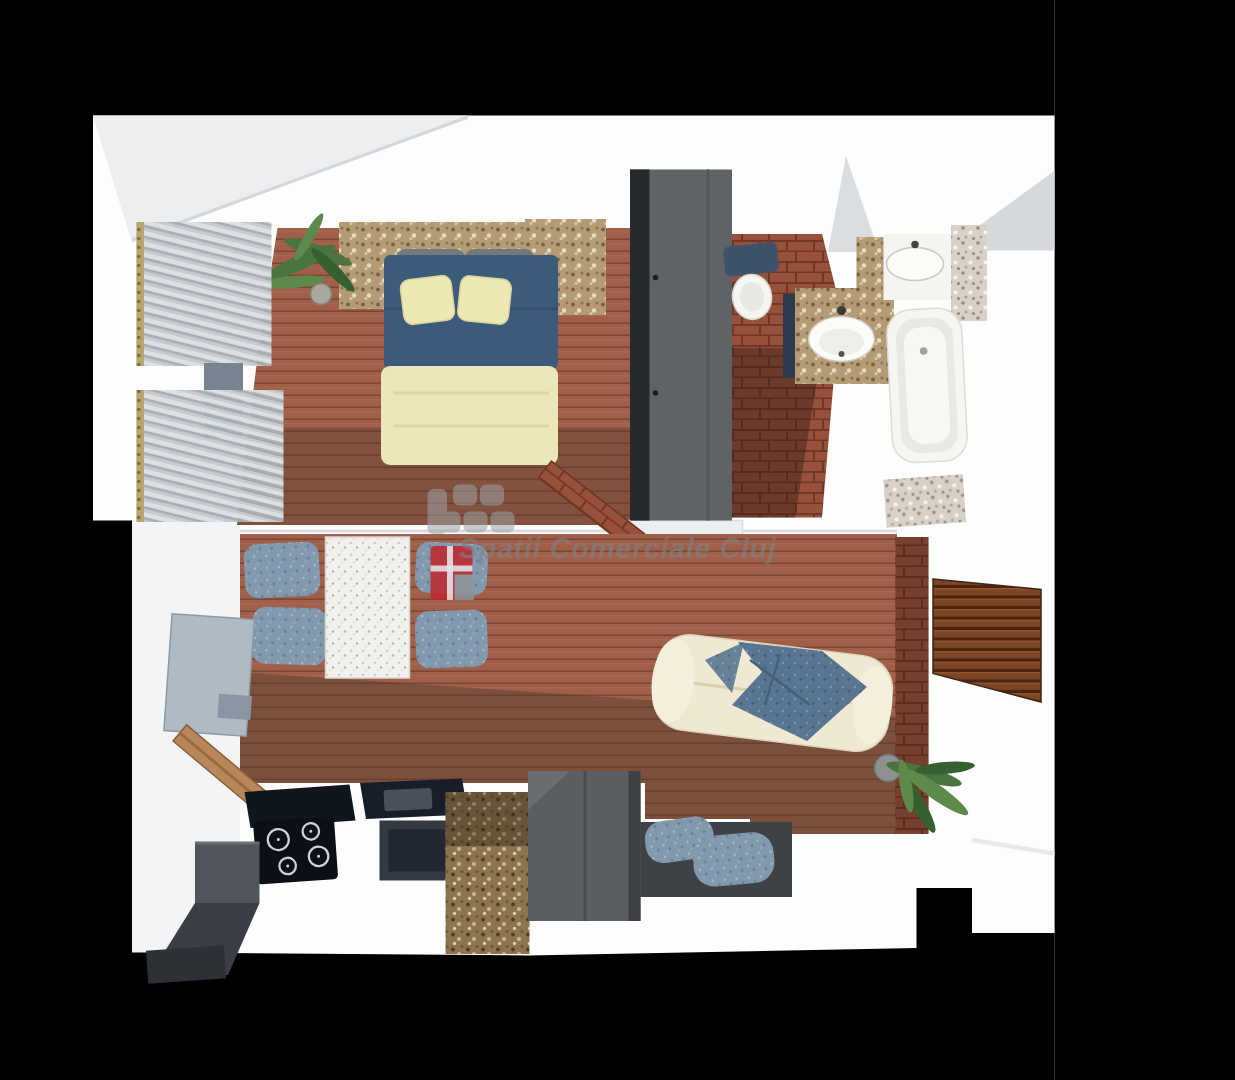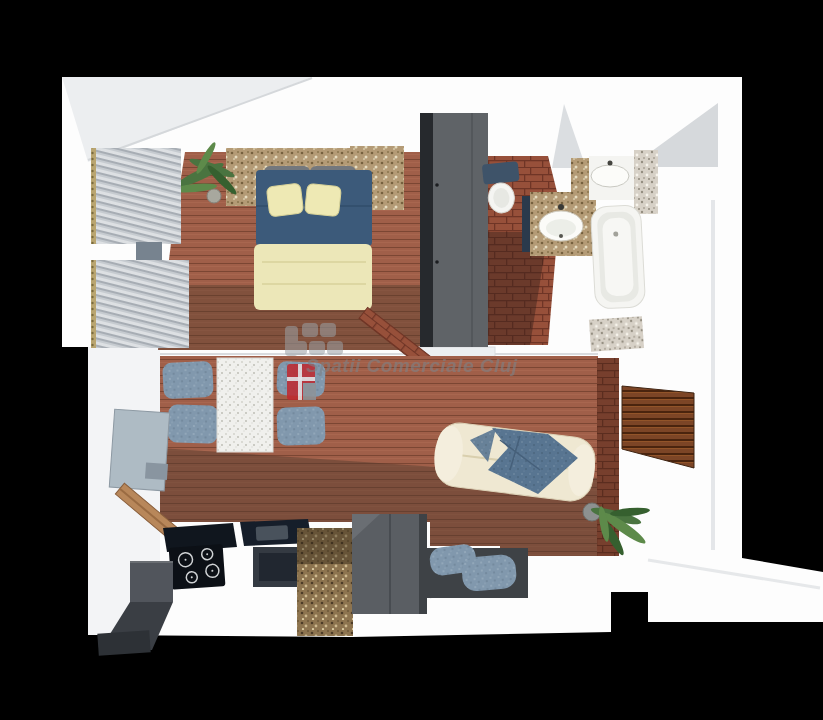--- a/index.html
+++ b/index.html
@@ -1,16 +1,16 @@
 <!DOCTYPE html>
 <html><head>
 <meta charset="utf-8">
 <style>
   html,body{margin:0;padding:0;background:#000;}
-  .stage{width:823px;height:720px;position:relative;overflow:hidden;background:#fca5a5;}
+  .stage{width:703px;height:720px;position:relative;overflow:hidden;background:#fca5a5;}
   svg{display:block;}
   .wm-text{font-family:"Liberation Sans","DejaVu Sans",sans-serif;font-weight:bold;font-style:italic;
            font-size:19px;letter-spacing:.5px;fill:#7d8287;opacity:.6;}
 </style>
 </head>
 <body>
 
 <div class="stage">
 <svg width="823" height="720" viewBox="0 0 823 720">
   <defs>

